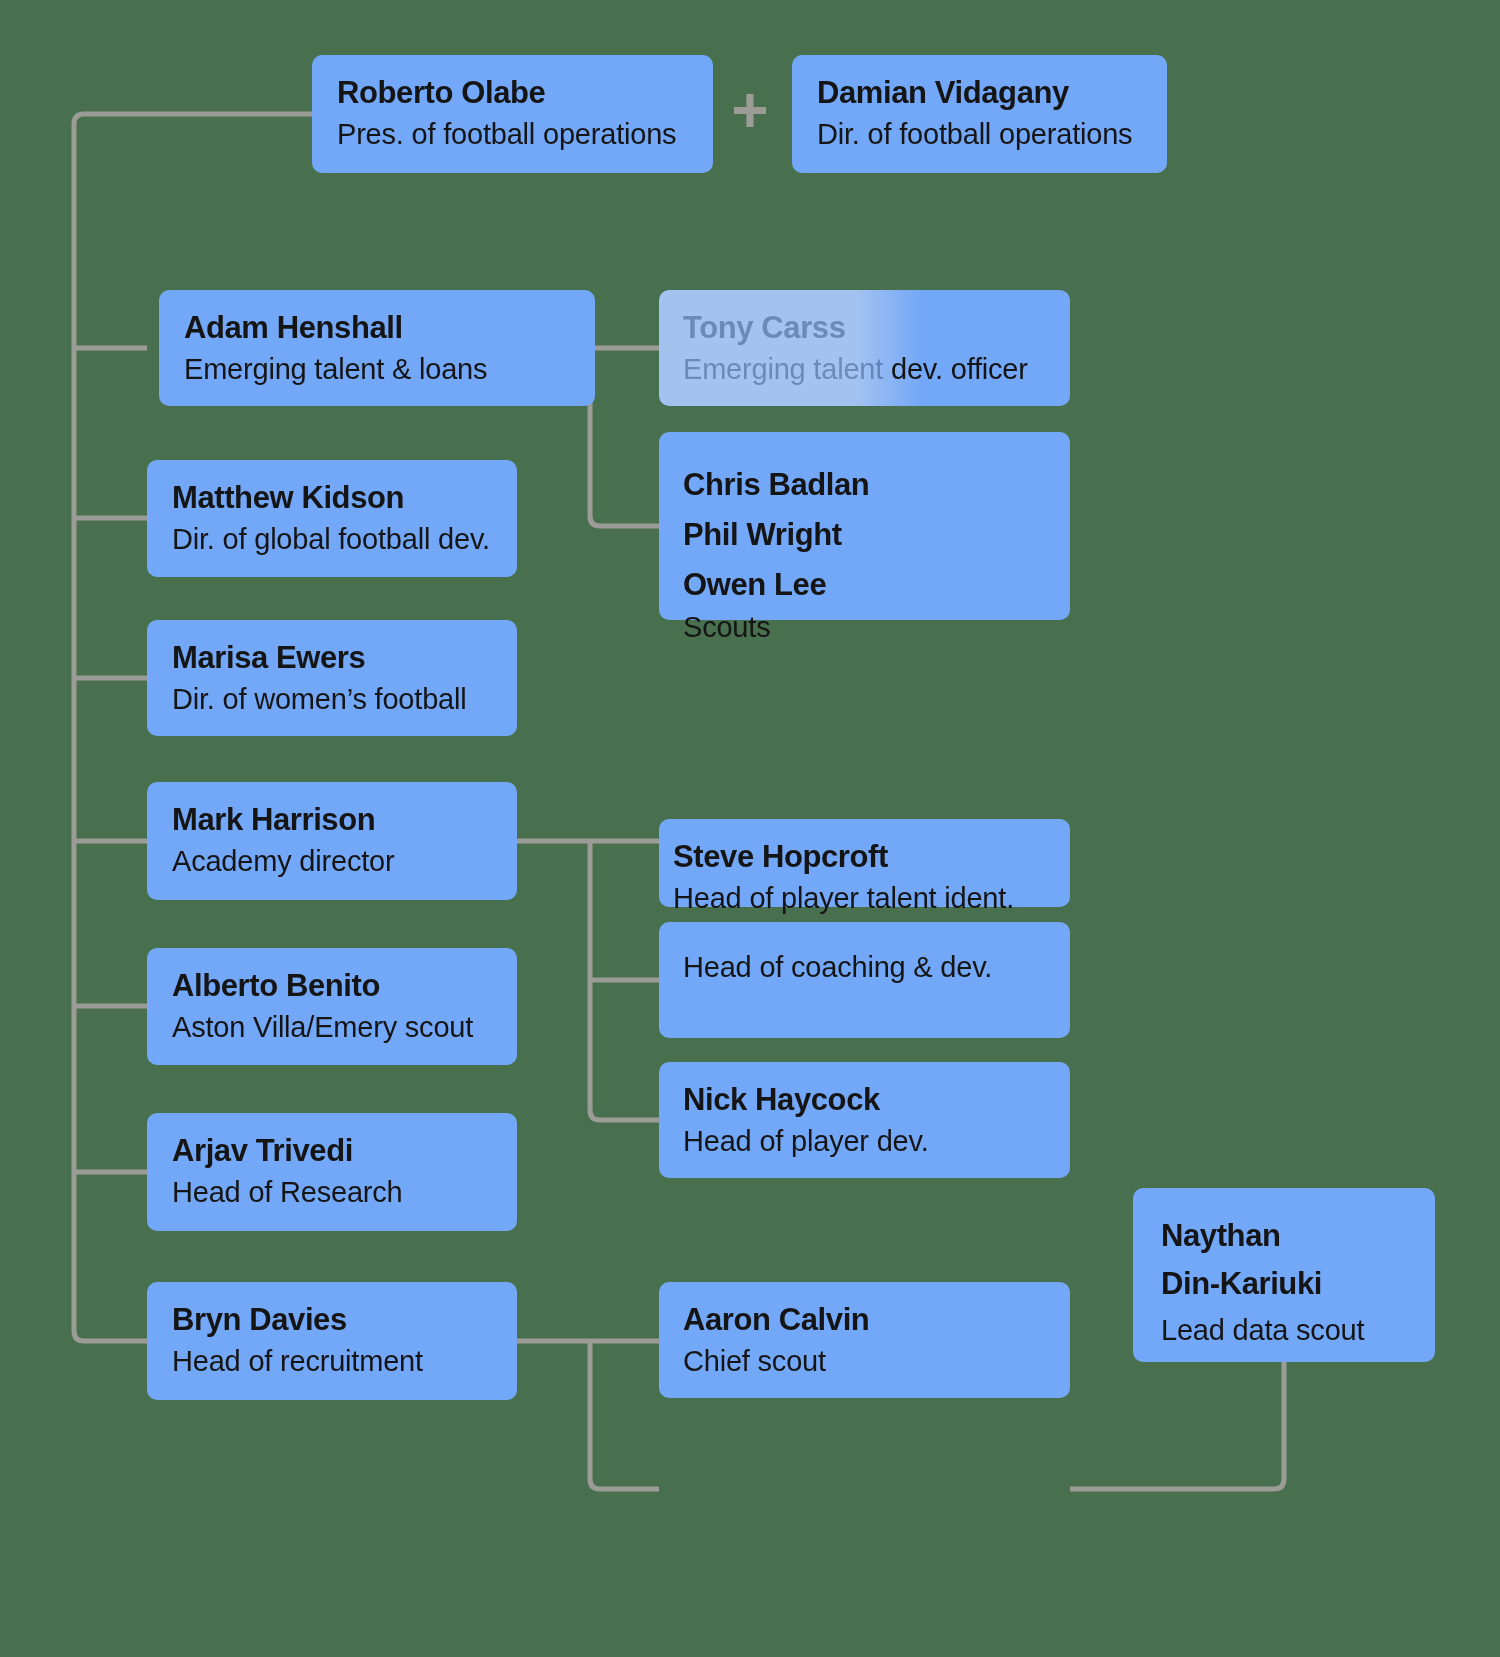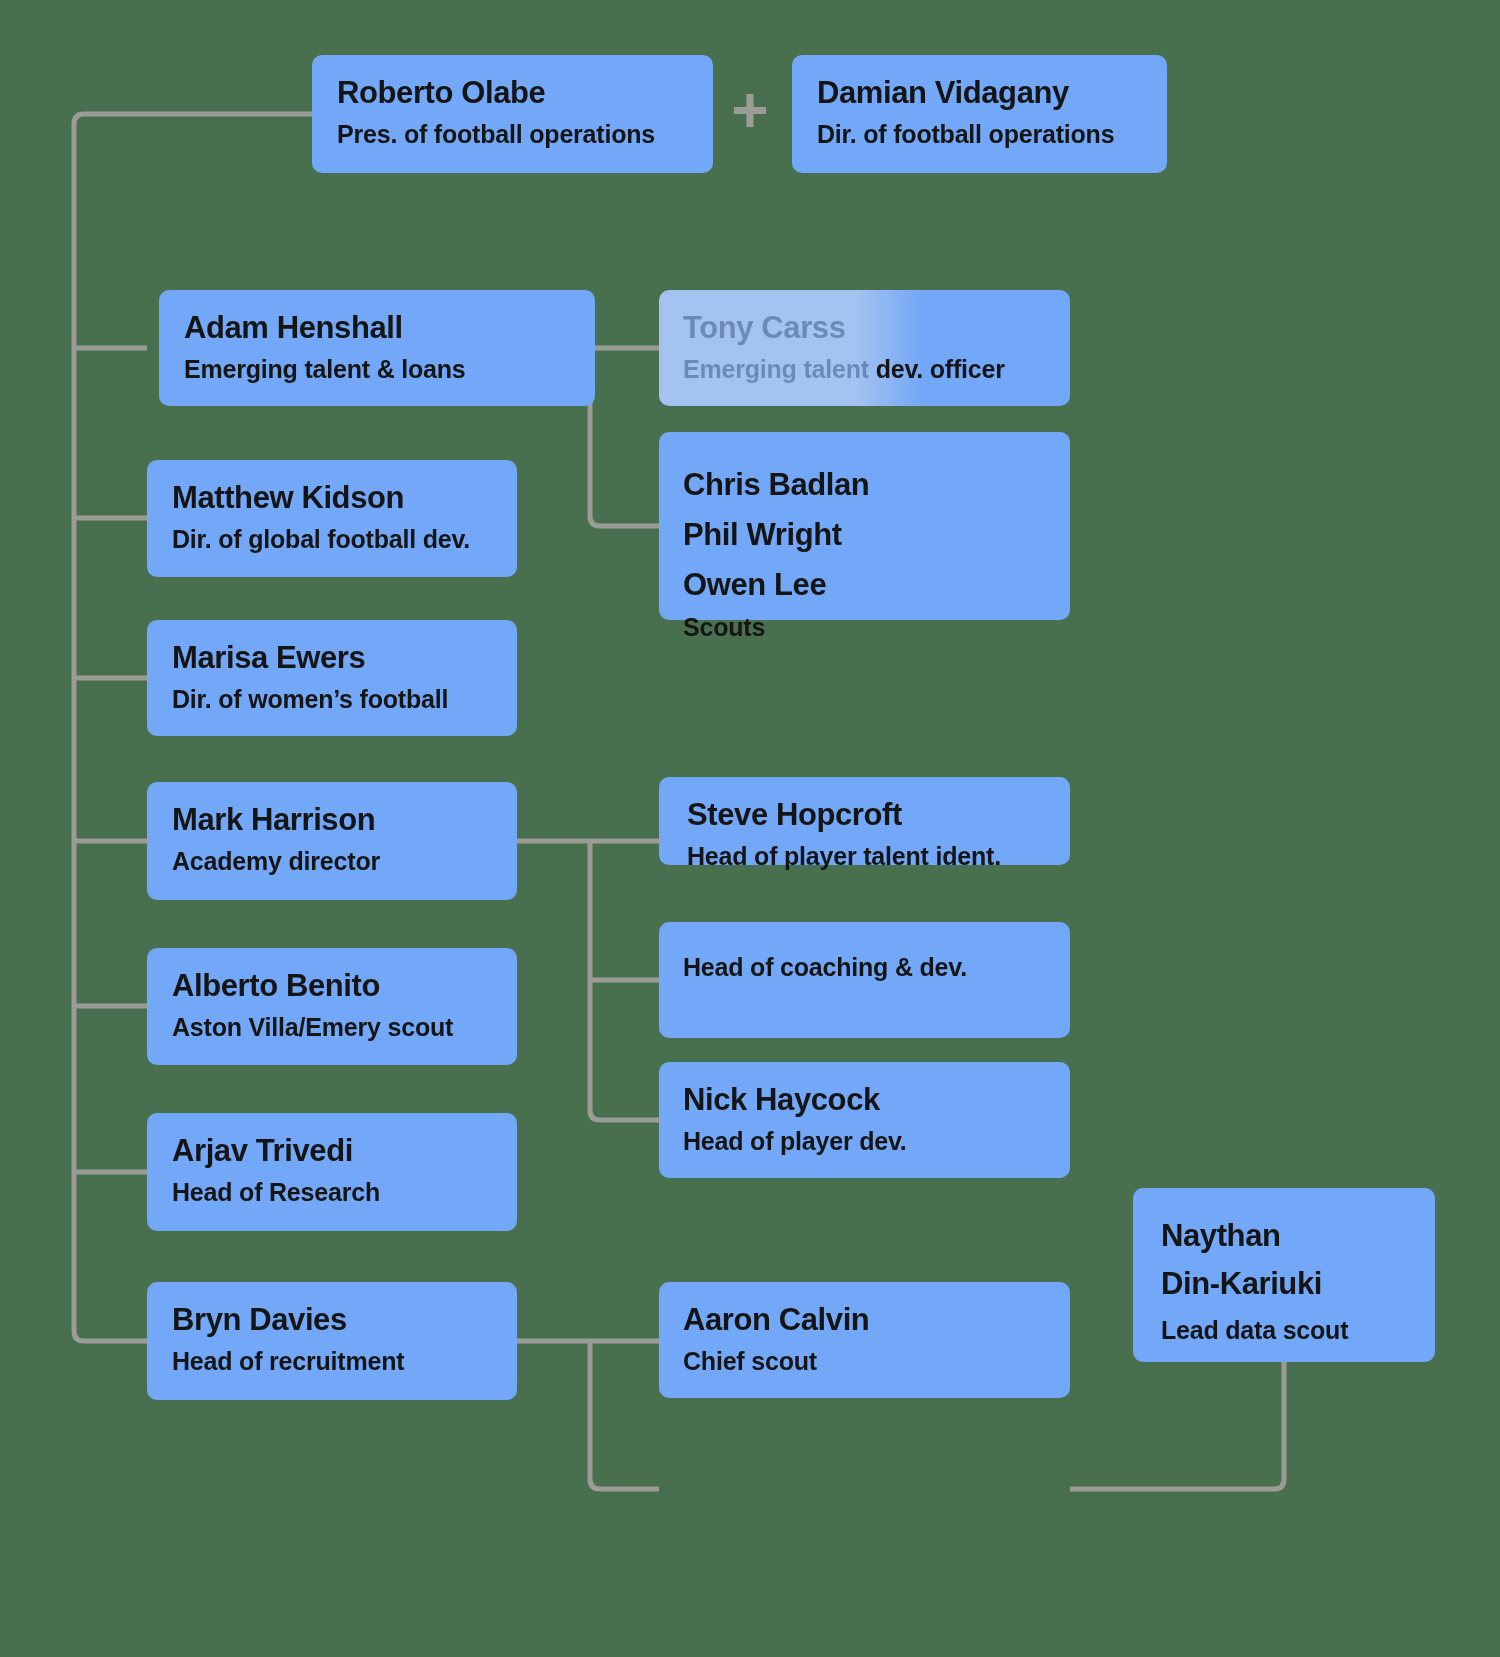--- a/index.html
+++ b/index.html
@@ -16,21 +16,21 @@
     background:#73a7f7;
     border-radius:10px;
     box-sizing:border-box;
     padding:21px 20px 0 25px;
   }
   .nm {
     font-weight:700; font-size:31px; line-height:34px;
     letter-spacing:-0.4px; color:#151515;
   }
   .tt {
-    font-weight:700; font-size:25px; line-height:30px;
+    font-weight:400; font-size:29px; line-height:30px;
     letter-spacing:-0.2px; color:#151515; margin-top:9px;
   }
   .box-scouts { padding-top:28px; }
   .box-scouts .nm { line-height:50px; }
   .box-scouts .tt { margin-top:2px; }
   .box-datascout { padding-top:24px; }
   .box-datascout .nm { line-height:48px; }
   .box-datascout .tt { margin-top:7px; }
   
   .box-tony { overflow:hidden; }
@@ -129,21 +129,21 @@
     <div class="tt"><span class="faded">Emerging talent</span><span> dev. officer</span></div>
   </div>
 
   <div class="box box-scouts" style="left:659px;top:432px;width:411px;height:188px;padding-left:24px">
     <div class="nm">Chris Badlan</div>
     <div class="nm">Phil Wright</div>
     <div class="nm">Owen Lee</div>
     <div class="tt">Scouts</div>
   </div>
 
-  <div class="box" style="left:659px;top:777px;width:411px;height:88px;padding-left:28px">
+  <div class="box" style="left:659px;top:819px;width:411px;height:88px;padding-left:14px">
     <div class="nm">Steve Hopcroft</div>
     <div class="tt">Head of player talent ident.</div>
   </div>
 
   <div class="box" style="left:659px;top:922px;width:411px;height:116px;padding-left:24px">
     <div class="tt">Head of coaching &amp; dev.</div>
   </div>
 
   <div class="box" style="left:659px;top:1062px;width:411px;height:116px;padding-left:24px">
     <div class="nm">Nick Haycock</div>

